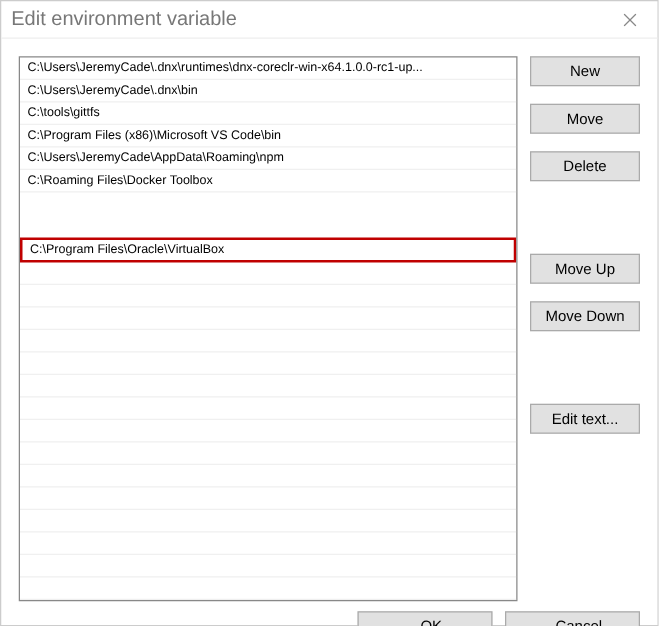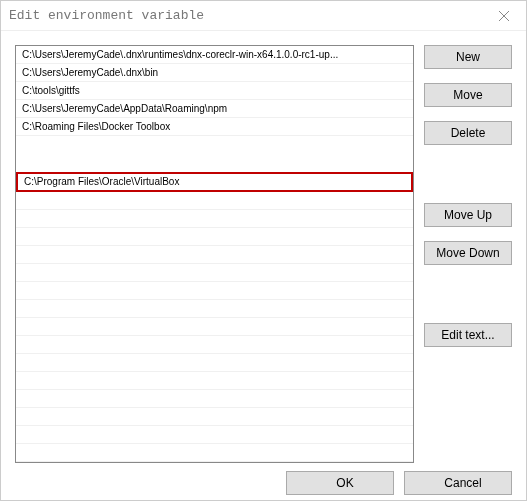--- a/index.html
+++ b/index.html
@@ -21,22 +21,21 @@
   .titlebar {
     height: 30px;
     display: flex;
     align-items: center;
     justify-content: space-between;
     padding: 0 0 0 8px;
     border-bottom: 1px solid #eee;
   }
   .titlebar-title {
     color: #777;
-    font-size: 13px;
-    font-family: Liberation Mono, monospace;
+    font-size: 16px;
   }
   .close-btn {
     width: 45px;
     height: 30px;
     display: flex;
     align-items: center;
     justify-content: center;
     color: #888;
     cursor: pointer;
   }
@@ -112,20 +111,21 @@
       </svg>
     </div>
   </div>
 
   <div class="content">
     <div class="listbox">
       <div class="list-inner" id="list-inner">
           <div class="row">C:\Users\JeremyCade\.dnx\runtimes\dnx-coreclr-win-x64.1.0.0-rc1-up...</div>
           <div class="row">C:\Users\JeremyCade\.dnx\bin</div>
           <div class="row">C:\tools\gittfs</div>
+          <div class="row">C:\Program Files (x86)\Microsoft VS Code\bin</div>
           <div class="row">C:\Users\JeremyCade\AppData\Roaming\npm</div>
           <div class="row">C:\Roaming Files\Docker Toolbox</div>
           <div class="row selected">C:\Program Files\Oracle\VirtualBox</div>
           <div class="row"></div>
           <div class="row"></div>
           <div class="row"></div>
           <div class="row"></div>
           <div class="row"></div>
           <div class="row"></div>
           <div class="row"></div>

